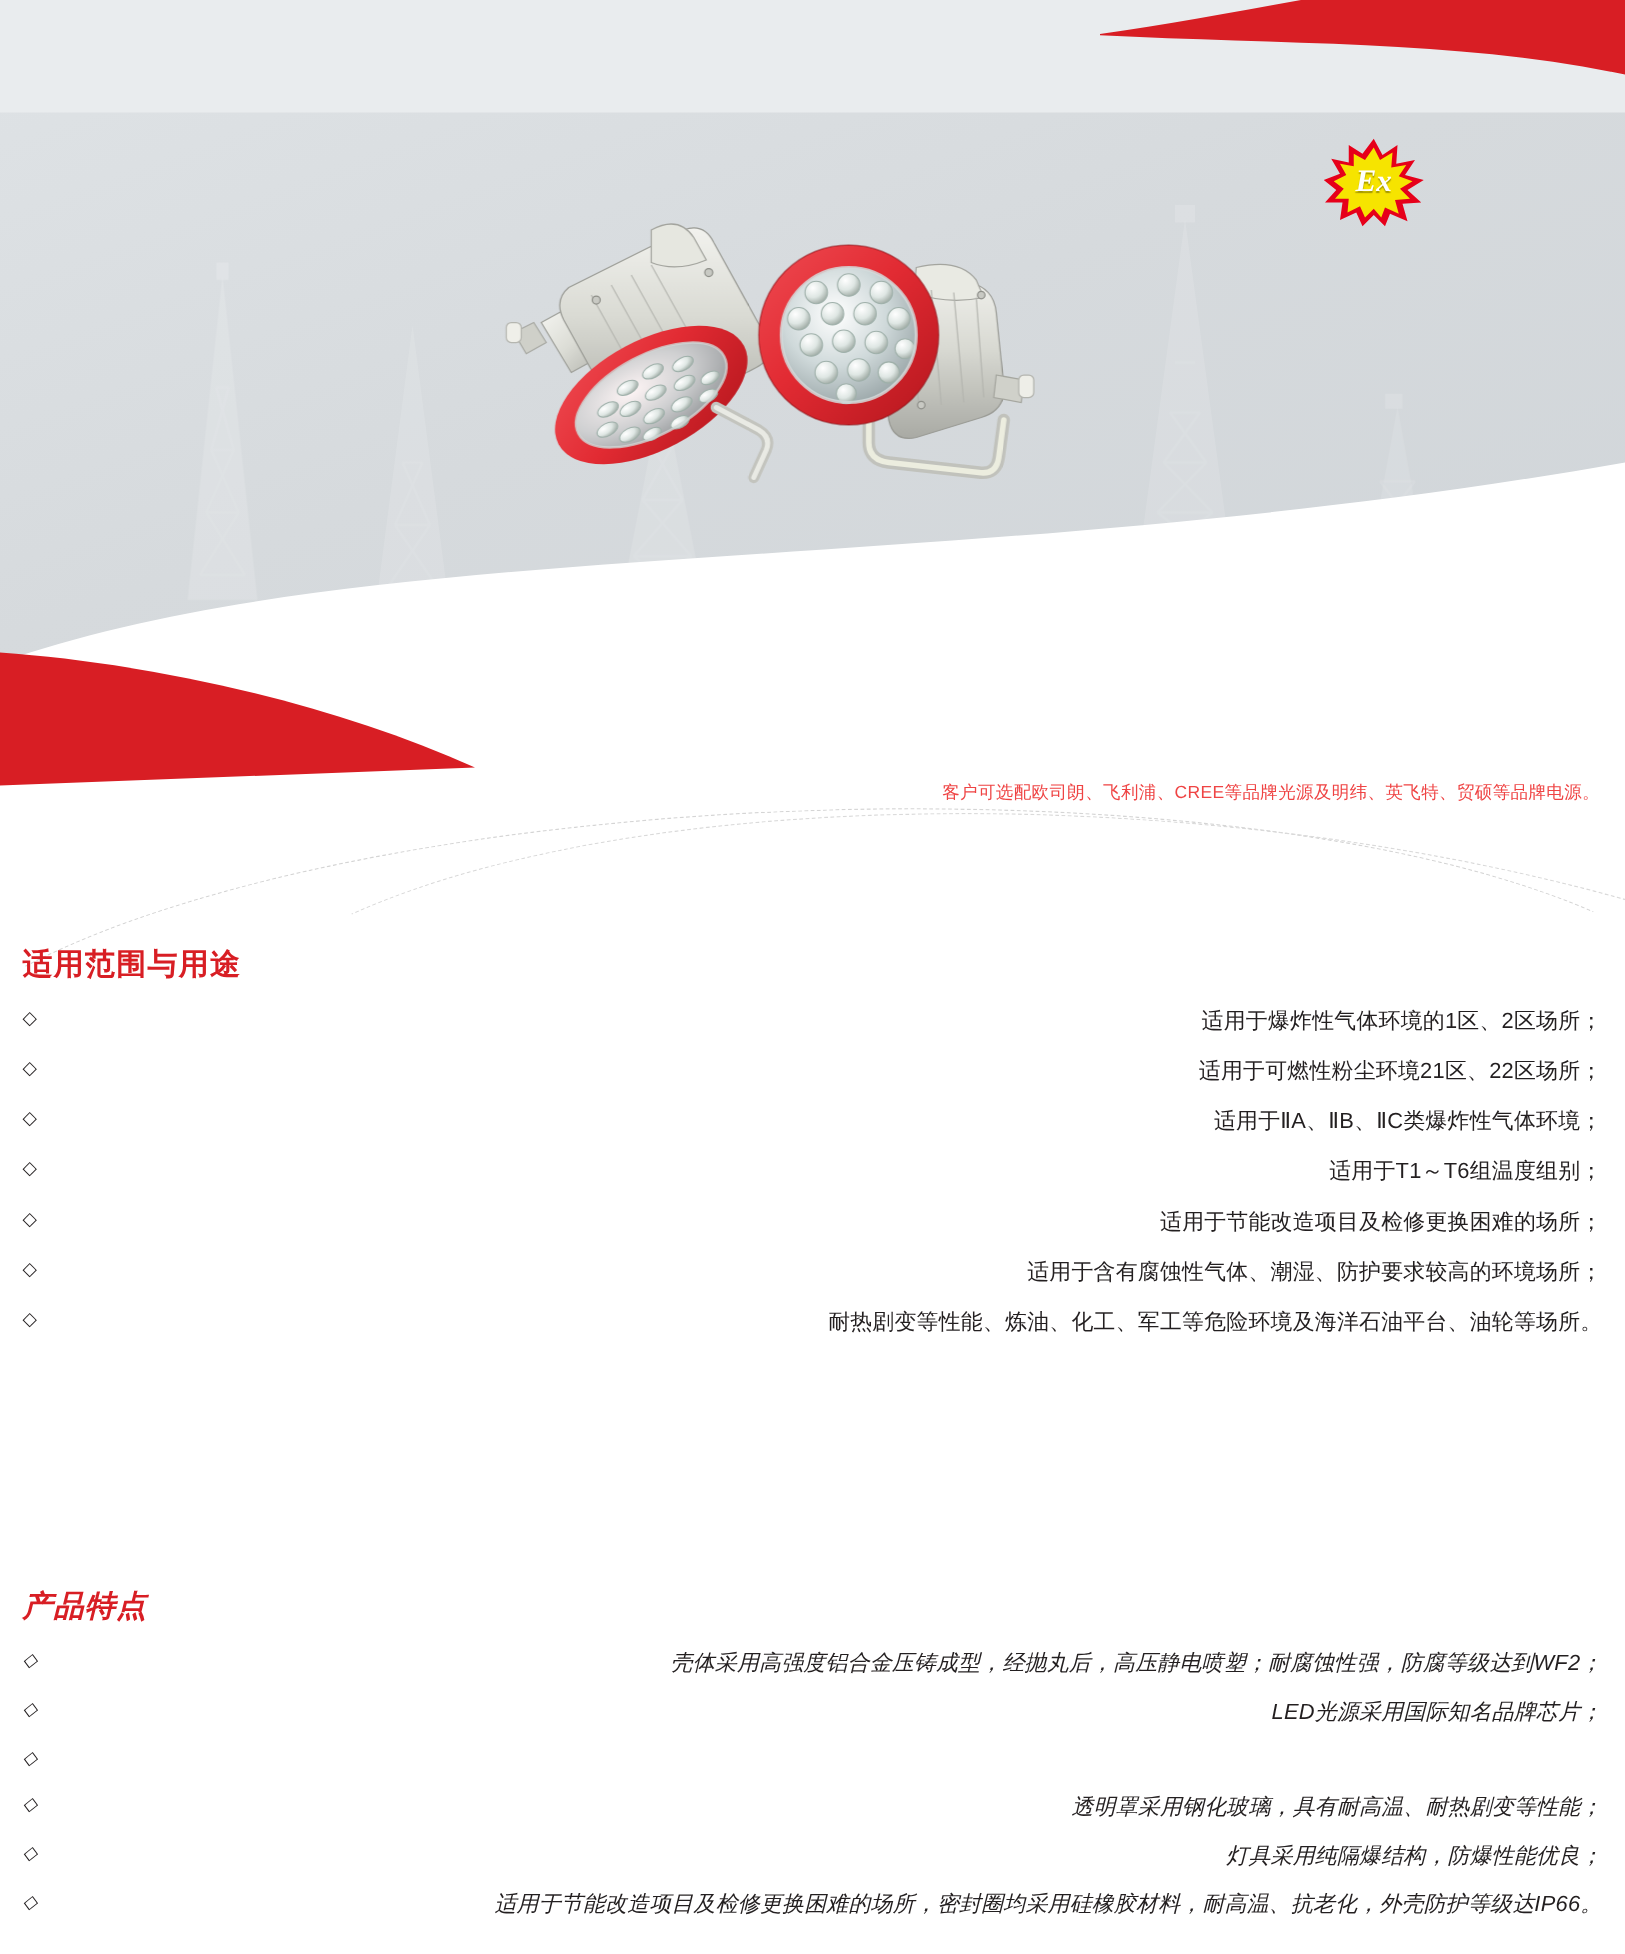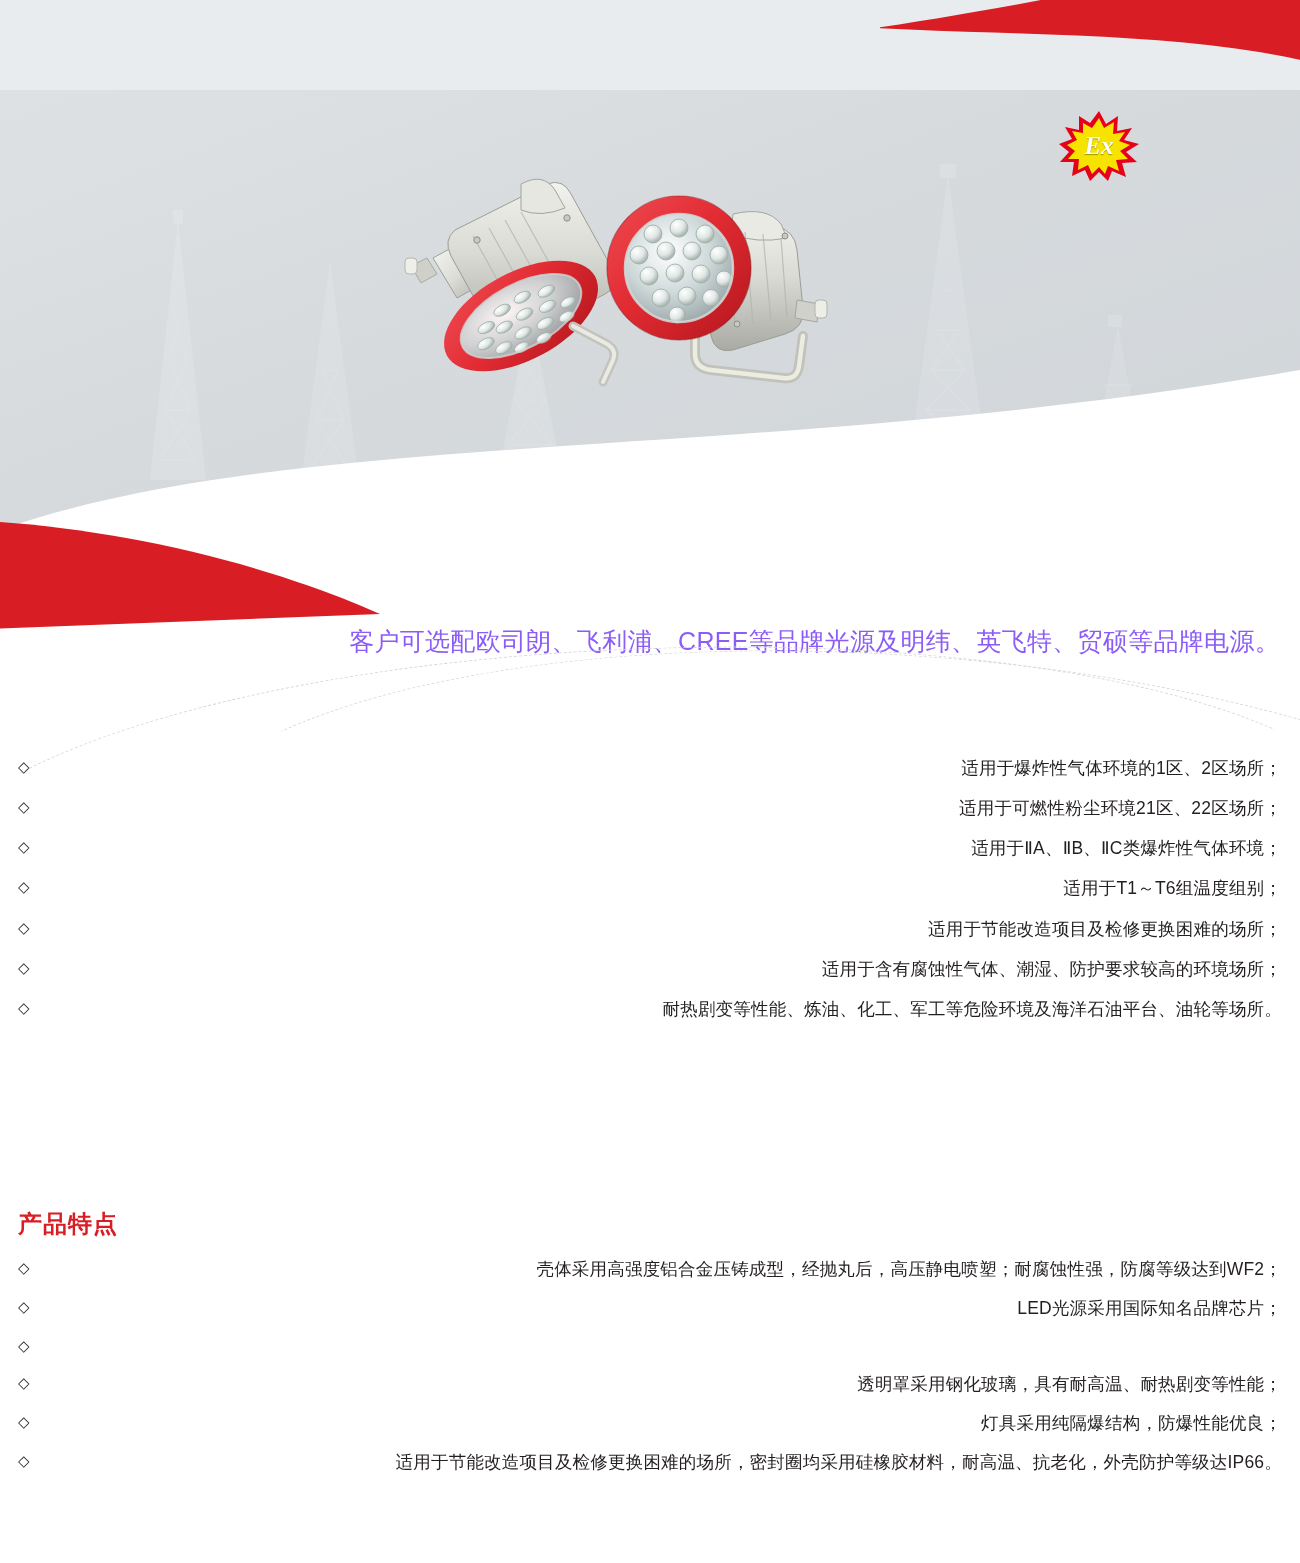--- a/index.html
+++ b/index.html
@@ -102,22 +102,22 @@
     width: 500px;
     height: 320px;
   }
 
   .hero-caption {
     position: absolute;
     left: 0;
     top: 625px;
     width: 1280px;
     text-align: right;
-    font-size: 25px;
-    color: #8b5cf6;
+    font-size: 14px;
+    color: #ef4444;
     letter-spacing: 0.3px;
     white-space: nowrap;
   }
 
   
   .arc-dash {
     position: absolute;
     left: -80px;
     top: 648px;
     width: 1460px;
@@ -176,21 +176,21 @@
   .bullet-list li .txt {
     flex: 1 1 auto;
     text-align: right;
   }
   .bullet-list li .txt .indent2 {
     display: block;
     padding-left: 26px;
   }
 
   #sec-scope { top: 755px; }
-  #sec-features { top: 1208px; }
+  #sec-features { top: 1269px; font-style: italic; }
 
   .features .bullet-list li { margin-bottom: 12px; }
 </style>
 </head>
 <body>
 
 <div class="page">
 
   <div class="hero">
     <div class="hero-bg"></div>
@@ -388,20 +388,21 @@
       </g>
     </svg>
 
     <div class="hero-caption">客户可选配欧司朗、飞利浦、CREE等品牌光源及明纬、英飞特、贸硕等品牌电源。</div>
   </div>
 
   <div class="arc-dash"></div>
   <div class="arc-dash2"></div>
 
   <div class="section" id="sec-scope">
+    <h2 class="section-title">适用范围与用途</h2>
     <ul class="bullet-list">
       <li>
         <span class="dia">◇</span>
         <span class="txt">适用于爆炸性气体环境的1区、2区场所；</span>
       </li>
       <li>
         <span class="dia">◇</span>
         <span class="txt">适用于可燃性粉尘环境21区、22区场所；</span>
       </li>
       <li>

